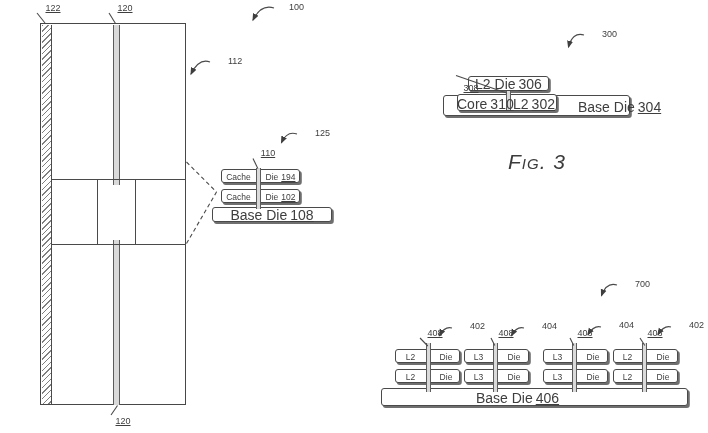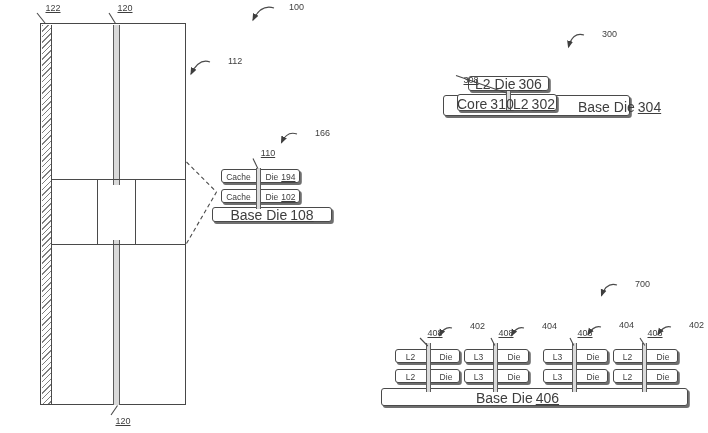--- a/index.html
+++ b/index.html
@@ -144,42 +144,43 @@
   </div>
   <div class="txt small" style="left:221px; top:191.5px; width:35px; z-index:4;">Cache</div>
   <div class="txt small" style="left:261px; top:191.5px; width:39px; z-index:4;">
     <span>Die</span><span class="ref num-gap">102</span>
   </div>
   <div class="txt" style="left:212px; top:210px; width:120px; z-index:4;">
     <span>Base Die</span><span class="ref num-gap">108</span>
   </div>
 
   <div class="callout ul" style="left:243px; top:148px; width:18px;">110</div>
-  <div class="callout" style="left:299px; top:128px;">166</div>
+  <div class="callout" style="left:299px; top:128px;">125</div>
 
   <div class="box" style="left:443px; top:95px; width:187px; height:21px;"></div>
   <div class="box" style="left:457px; top:94px; width:100px; height:17px;"></div>
   <div class="box" style="left:468px; top:76px; width:81px; height:15px;"></div>
   <div class="strip" style="left:506px; top:90.5px; width:4.5px; height:20px;"></div>
 
   <div class="txt" style="left:468px; top:79px; width:81px; z-index:4;">
     <span>L2 Die</span><span class="ref num-gap">306</span>
   </div>
   <div class="txt" style="left:457px; top:98.5px; width:49px; z-index:4;">
     <span>Core</span><span class="ref num-gap">310</span>
   </div>
   <div class="txt" style="left:511px; top:98.5px; width:46px; z-index:4;">
     <span>L2</span><span class="ref num-gap">302</span>
   </div>
   <div class="txt" style="left:578px; top:102px; width:76px; z-index:4;">
     <span>Base Die</span><span class="ref num-gap">304</span>
   </div>
 
   <div class="callout" style="left:586px; top:29px;">300</div>
-  <div class="callout ul" style="left:446px; top:75px; width:18px;">308</div>
+  <div class="callout ul" style="left:446px; top:83px; width:18px;">308</div>
+  <div class="fig-caption" style="left:508px; top:150px;">Fig. 3</div>
 
   <div class="box" style="left:381px; top:388px; width:307px; height:18px;"></div>
   <div class="txt" style="left:381px; top:392.5px; width:265px; z-index:4;padding-left:8px;">
     <span>Base Die</span><span class="ref num-gap">406</span>
   </div>
 
   <div class="box" style="left:395px; top:349px; width:65px; height:14px;"></div>
   <div class="box" style="left:395px; top:369px; width:65px; height:14px;"></div>
   <div class="strip" style="left:426px; top:343px; width:5px; height:49px;"></div>
   <div class="txt small" style="left:395px; top:351.5px; width:31px; z-index:4;">L2</div>

